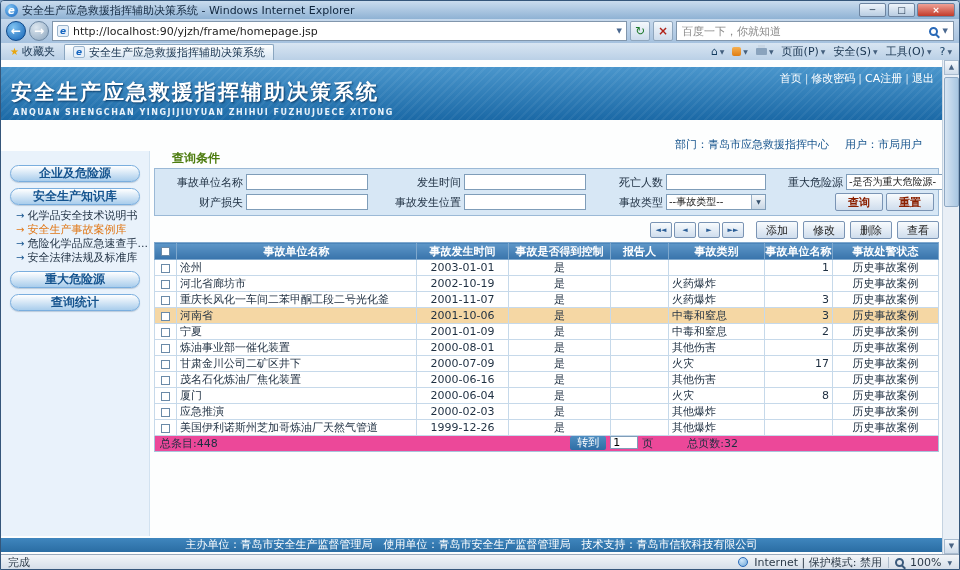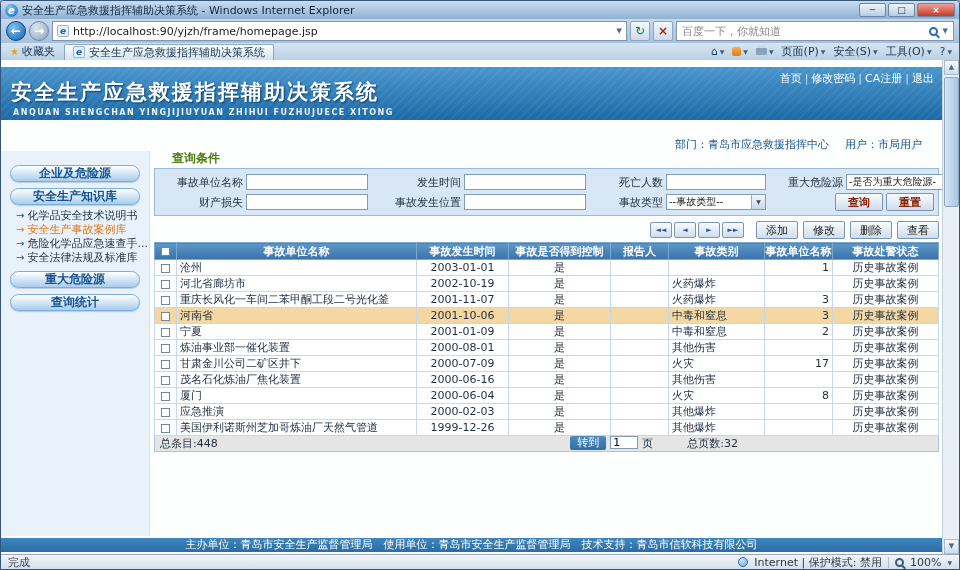--- a/index.html
+++ b/index.html
@@ -95,21 +95,21 @@
 
   .grid{width:100%;border-collapse:collapse;table-layout:fixed;font-size:11px;}
   .grid th{background:linear-gradient(var(--table-header-blue,#5e97c8),#3873ab);color:#fff;font-weight:bold;height:17px;border:1px solid #7fa8cd;padding:0;white-space:nowrap;overflow:hidden;}
   .grid td{height:15px;border:1px solid #c6d9ea;padding:0 3px;color:#1d2e40;background:#fff;white-space:nowrap;overflow:hidden;}
   .grid tr.hl td{background:var(--highlight-row,#f5d7a4);}
   .grid td.ctr{text-align:center;}
   .grid td.num{text-align:right;}
   .grid td.ck,.grid th.ck{text-align:center;padding:0;}
   .cb{display:inline-block;width:9px;height:9px;border:1px solid #6a8aa8;background:#fff;vertical-align:middle;}
 
-  .grid-footer{display:flex;align-items:center;height:16px;background:#e5e5e5;border:1px solid #a8c4dc;border-top:none;font-size:11px;color:#1d2e40;padding:0 5px;}
+  .grid-footer{display:flex;align-items:center;height:16px;background:#ec4899;border:1px solid #a8c4dc;border-top:none;font-size:11px;color:#1d2e40;padding:0 5px;}
   .goto{display:inline-flex;align-items:flex-start;gap:4px;margin-left:auto;}
   .goto-btn{background:linear-gradient(#4d8cc0,#2e6ea5);color:#fff;padding:0 7px;height:14px;line-height:13px;border-radius:2px;font-size:11px;cursor:pointer;}
   .goto-input{width:28px;height:13px;border:1px solid #7f9db9;font-size:11px;text-align:left;padding:0 2px;font-family:inherit;}
   .pages{margin:0 195px 0 34px;}
 
   .app-footer{position:absolute;left:0;right:0;top:478px;height:14px;background:linear-gradient(var(--footer-blue,#3f86be),#2a6da3);color:#fff;font-size:11px;text-align:center;line-height:14px;white-space:nowrap;overflow:hidden;}
 
   .scrollbar{position:absolute;right:0;top:0;bottom:0;width:17px;background:#e9eff6;border-left:1px solid #c4d2e0;}
   .sb-btn{position:absolute;left:1px;width:15px;height:15px;background:linear-gradient(#f6f9fc,#cfdcea);border:1px solid #a8bbcf;font-size:7px;text-align:center;line-height:13px;color:#4a6585;}
   .sb-btn.up{top:0;}

